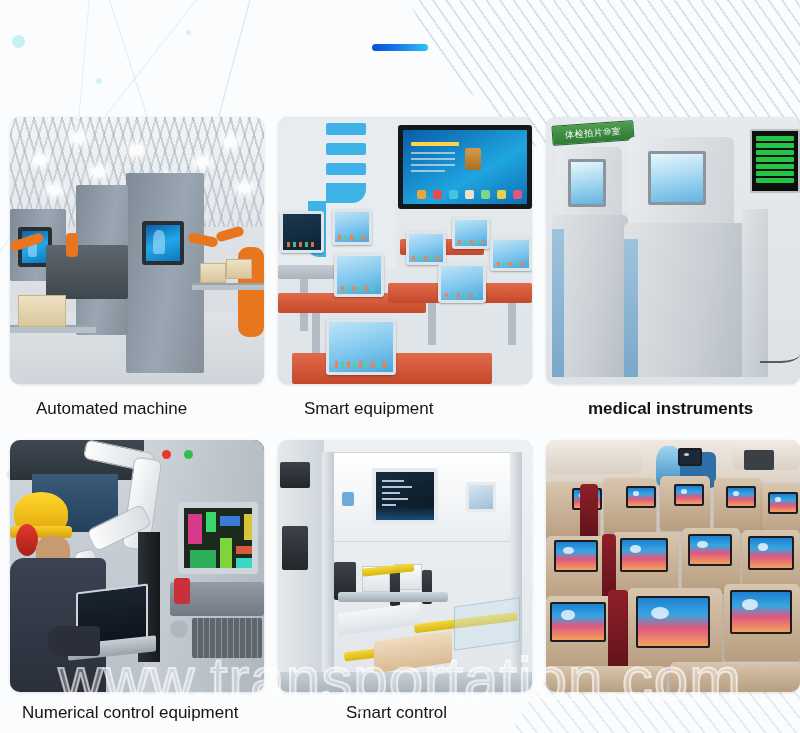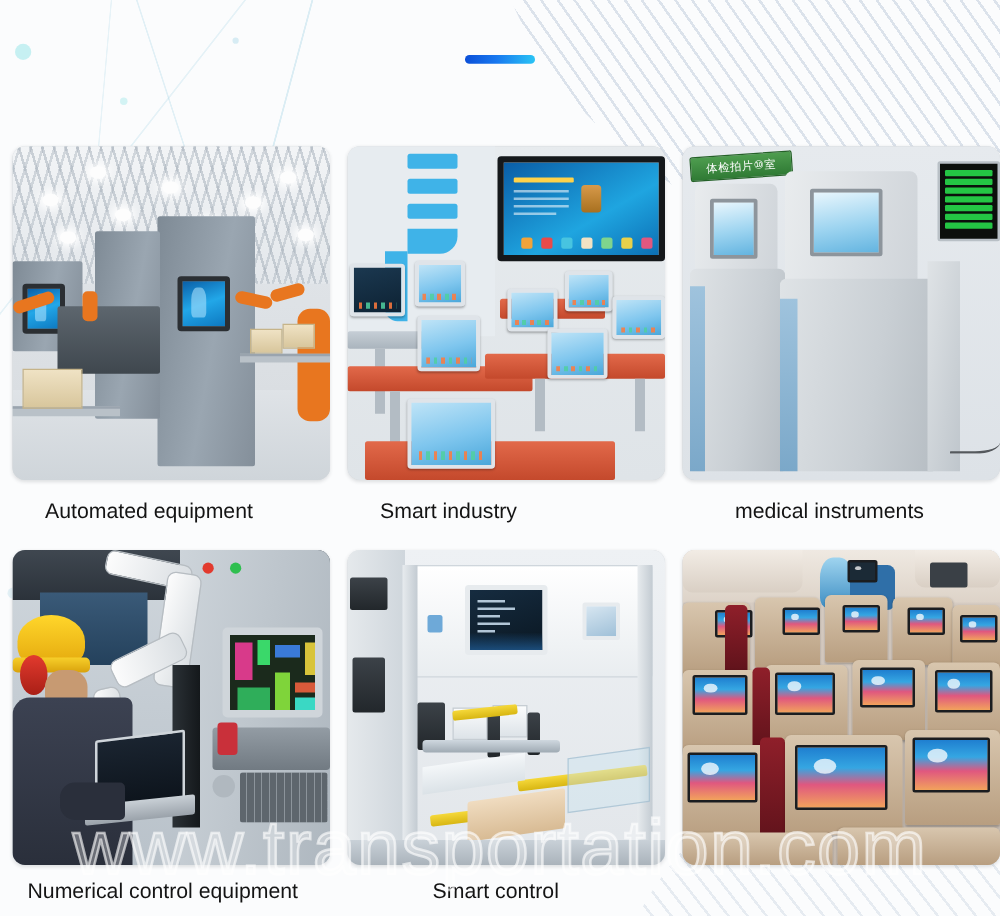--- a/index.html
+++ b/index.html
@@ -92,21 +92,21 @@
   .row2 .card { height: 252px; }
 
   .caption {
     font-size: 17px;
     color: #141414;
     padding: 14px 0 0 26px;
     line-height: 22px;
     white-space: nowrap;
   }
   .row2 .caption { padding-left: 12px; padding-top: 10px; }
-  .cell.c3 .caption { padding-left: 42px; }
+  .cell.c3 .caption { padding-left: 42px; font-weight: bold; }
   .row2 .cell.c2 .caption { padding-left: 68px; }
   .row2 .cell.c3 .caption { padding-left: 42px; }
 
   
   .sc { position: absolute; inset: 0; }
   .b  { position: absolute; }
 
   
   .s1 { background: linear-gradient(#e9ecef 0%, #dfe3e7 40%, #d6dade 100%); }
   .s1 .ceiling {
@@ -254,21 +254,21 @@
           <div class="robot" style="left:0px;top:120px;width:34px;height:10px;border-radius:6px;transform:rotate(-18deg);"></div>
           <div class="robot" style="left:56px;top:116px;width:12px;height:24px;"></div>
           <div class="robot" style="left:178px;top:118px;width:30px;height:10px;border-radius:6px;transform:rotate(12deg);"></div>
           <div class="robot" style="left:206px;top:112px;width:28px;height:10px;border-radius:6px;transform:rotate(-16deg);"></div>
           <div class="robot" style="left:228px;top:130px;width:26px;height:90px;border-radius:10px;"></div>
           <div class="box" style="left:190px;top:146px;width:26px;height:20px;"></div>
           <div class="box" style="left:216px;top:142px;width:26px;height:20px;"></div>
           <div class="conv" style="left:182px;top:166px;width:72px;height:7px;"></div>
         </div>
       </div>
-      <div class="caption">Automated equipment</div>
+      <div class="caption">Automated machine</div>
     </div>
 
     <div class="cell c2">
       <div class="card">
         <div class="sc s2">
           <div class="wallpanel"></div>
           <div class="bluebar" style="left:48px;top:6px;width:40px;height:12px;"></div>
           <div class="bluebar" style="left:48px;top:26px;width:40px;height:12px;"></div>
           <div class="bluebar" style="left:48px;top:46px;width:40px;height:12px;"></div>
           <div class="bluebar" style="left:48px;top:66px;width:40px;height:20px;border-radius:0 0 14px 0;"></div>
@@ -306,21 +306,21 @@
 
           <div class="desk" style="left:110px;top:166px;width:144px;height:20px;"></div>
           <div class="tab" style="left:160px;top:146px;width:48px;height:40px;"></div>
           <div class="leg" style="left:150px;top:186px;width:8px;height:42px;"></div>
           <div class="leg" style="left:230px;top:186px;width:8px;height:42px;"></div>
 
           <div class="desk" style="left:14px;top:236px;width:200px;height:31px;"></div>
           <div class="tab" style="left:48px;top:202px;width:70px;height:56px;"></div>
         </div>
       </div>
-      <div class="caption">Smart industry</div>
+      <div class="caption">Smart equipment</div>
     </div>
 
     <div class="cell c3">
       <div class="card">
         <div class="sc s3">
           <div class="sign" style="left:6px;top:6px;width:82px;height:20px;transform:rotate(-4deg);">体检拍片⑩室</div>
 
           <div class="khead" style="left:10px;top:30px;width:66px;height:70px;"></div>
           <div class="kscr" style="left:22px;top:42px;width:38px;height:48px;"></div>
           <div class="kiosk" style="left:6px;top:98px;width:76px;height:162px;"></div>

